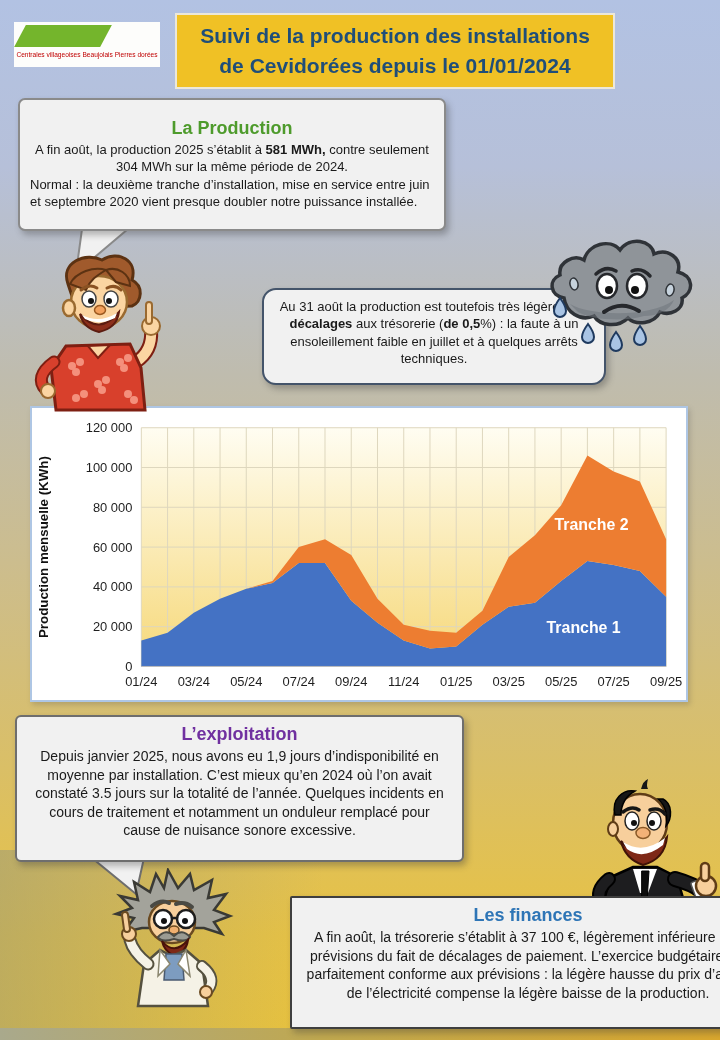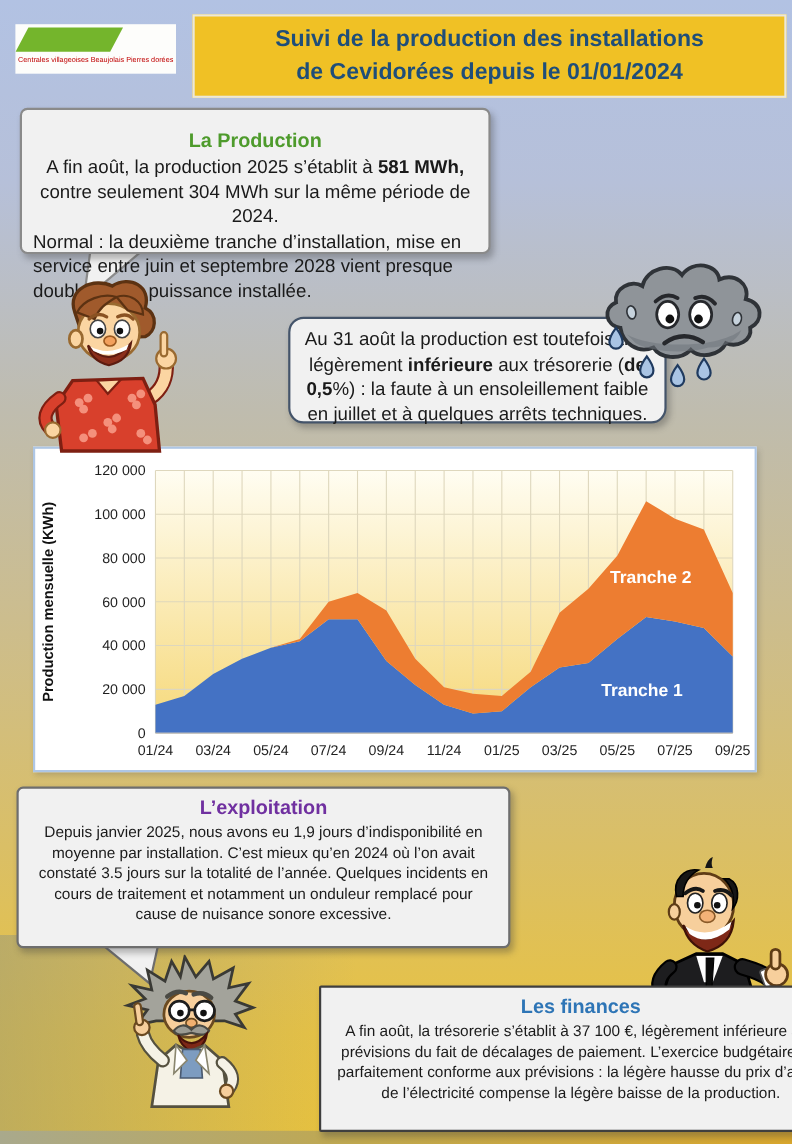--- a/index.html
+++ b/index.html
@@ -10,29 +10,29 @@
     background:linear-gradient(90deg,rgba(140,146,128,.45),rgba(140,146,128,0) 45%);pointer-events:none;}
   .bottom-band{position:absolute;left:0;top:1028px;width:100%;height:12px;
     background:linear-gradient(90deg,#a9a98c,#c0a84f 45%,#d9a72e);}
 
   
   .logo{position:absolute;left:14px;top:22px;width:146px;height:45px;background:#fdfdfb;overflow:hidden;}
   .logo-green{position:absolute;left:6px;top:3px;width:86px;height:22px;background:#74b52c;transform:skewX(-28deg);}
   .logo-name{position:absolute;left:0;top:3px;width:100%;text-align:center;font-weight:bold;font-size:19px;
     color:#e5510a;letter-spacing:2.5px;}
   .logo-sub{position:absolute;left:0;top:29px;width:100%;text-align:center;font-size:6.6px;color:#c00000;}
-  .title-box{position:absolute;left:175px;top:13px;width:540px;height:76px;background:#f0c125;
+  .title-box{position:absolute;left:175px;top:13px;width:440px;height:76px;background:#f0c125;
     border:2px solid #ece8d9;display:flex;align-items:center;justify-content:center;box-sizing:border-box;}
   .title-box .t{color:#1f4e79;font-weight:bold;font-size:21px;line-height:1.45;text-align:center;white-space:pre-line;}
 
   
   .bubble{position:absolute;background:#f1f1f1;box-sizing:border-box;color:#1a1a1a;
     box-shadow:3px 4px 6px rgba(60,60,60,.35);}
   .bubble h2{margin:2px 0 2px 0;text-align:center;font-size:18px;}
-  .bubble p{margin:0;font-size:17px;line-height:1.33;}
+  .bubble p{margin:0;font-size:13px;line-height:1.33;}
   .b-prod{left:18px;top:98px;width:428px;height:133px;border:2px solid #8a8a8a;border-radius:7px;padding:16px 10px;z-index:4;}
   .b-prod h2{color:#4e9b2c;}
   .b-prod .p1{text-align:center;}
   .b-prod .p2{text-align:left;}
   .b-note{left:262px;top:288px;width:344px;height:97px;border:2px solid #44546a;border-radius:14px;
     padding:8px 10px;z-index:3;}
   .b-note p{text-align:center;}
   .b-expl{left:15px;top:715px;width:449px;height:147px;border:2px solid #6e6e6e;border-radius:6px;padding:5px 12px;z-index:4;}
   .b-expl h2{color:#7030a0;}
   .b-expl p{text-align:center;font-size:14px;}
@@ -63,21 +63,21 @@
     <div class="logo-sub">Centrales villageoises Beaujolais Pierres dorées</div>
   </div>
   <div class="title-box">
     <div class="t">Suivi de la production des installations
 de Cevidorées depuis le 01/01/2024</div>
   </div>
 
   <div class="bubble b-prod">
     <h2>La Production</h2>
     <p class="p1"><span>A fin août, la production 2025 s’établit à </span><b>581 MWh,</b><span> contre seulement 304 MWh sur la même période de 2024.</span></p>
-    <p class="p2">Normal :  la deuxième tranche d’installation, mise en service entre juin et septembre 2028 vient presque doubler notre puissance installée.</p>
+    <p class="p2">Normal :  la deuxième tranche d’installation, mise en service entre juin et septembre 2020 vient presque doubler notre puissance installée.</p>
   </div>
   <svg class="tail" style="left:74px;top:229px;z-index:3" width="60" height="46" viewBox="0 0 60 46">
     <polygon points="8,0 54,0 2,44" fill="#f1f1f1" stroke="#8a8a8a" stroke-width="2"></polygon>
   </svg>
 
   <svg class="char" style="left:10px;top:250px;z-index:4" width="180" height="168" viewBox="0 0 180 168">
     <g stroke-linecap="round">
 
       <path d="M126,112 C138,104 142,92 141,80" fill="none" stroke="#7e1f12" stroke-width="14"></path>
       <path d="M126,112 C138,104 142,92 141,80" fill="none" stroke="#fbd5a2" stroke-width="10"></path>
@@ -117,21 +117,21 @@
       <ellipse cx="101" cy="49" rx="7" ry="8" fill="#fff" stroke="#444" stroke-width="1.5"></ellipse>
       <circle cx="81" cy="51" r="3" fill="#111"></circle>
         <circle cx="99" cy="51" r="3" fill="#111"></circle>
       <ellipse cx="90" cy="60" rx="5.5" ry="4.5" fill="#f2a05c" stroke="#9c5a20" stroke-width="1.5"></ellipse>
       <path d="M70,64 Q89,86 109,62 Q107,78 89,82 Q73,78 70,64 Z" fill="#8c2f1b" stroke="#5c1c10" stroke-width="2"></path>
       <path d="M72,65 Q89,74 107,63 L105,68 Q89,76 75,69 Z" fill="#ffffff"></path>
     </g>
   </svg>
 
   <div class="bubble b-note">
-    <p><span>Au 31 août la production est toutefois très légèrement </span><b>inférieure</b><span> aux trésorerie (</span><b>de 0,5</b><span>%) : la faute à un ensoleillement faible en juillet et à quelques arrêts techniques.</span></p>
+    <p><span>Au 31 août la production est toutefois très légèrement </span><b>décalages</b><span> aux trésorerie (</span><b>de 0,5</b><span>%) : la faute à un ensoleillement faible en juillet et à quelques arrêts techniques.</span></p>
   </div>
 
   <svg class="char" style="left:540px;top:228px;z-index:5" width="165" height="132" viewBox="0 0 165 132">
     <path d="M24,70 C10,68 8,52 20,47 C18,34 34,26 44,32 C48,16 70,10 80,22 C90,8 112,12 114,26 C128,20 142,30 138,44 C154,48 154,64 142,70 C144,82 130,88 120,84 C114,96 96,98 88,90 C78,100 60,98 54,88 C40,94 26,84 24,70 Z" fill="#8f9499" stroke="#2f3338" stroke-width="3.5"></path>
     <path d="M30,76 C50,88 110,90 134,72 C130,82 118,88 104,88 C84,94 52,92 38,84 Z" fill="#6f757b" opacity=".55"></path>
     <path d="M56,46 q10,-9 20,-3" fill="none" stroke="#26282c" stroke-width="3.5" stroke-linecap="round"></path>
     <path d="M92,43 q10,-4 18,5" fill="none" stroke="#26282c" stroke-width="3.5" stroke-linecap="round"></path>
     <ellipse cx="67" cy="58" rx="10" ry="12" fill="#fff" stroke="#26282c" stroke-width="2.5"></ellipse>
     <ellipse cx="97" cy="58" rx="10" ry="12" fill="#fff" stroke="#26282c" stroke-width="2.5"></ellipse>
     <circle cx="69" cy="62" r="4" fill="#111"></circle>

